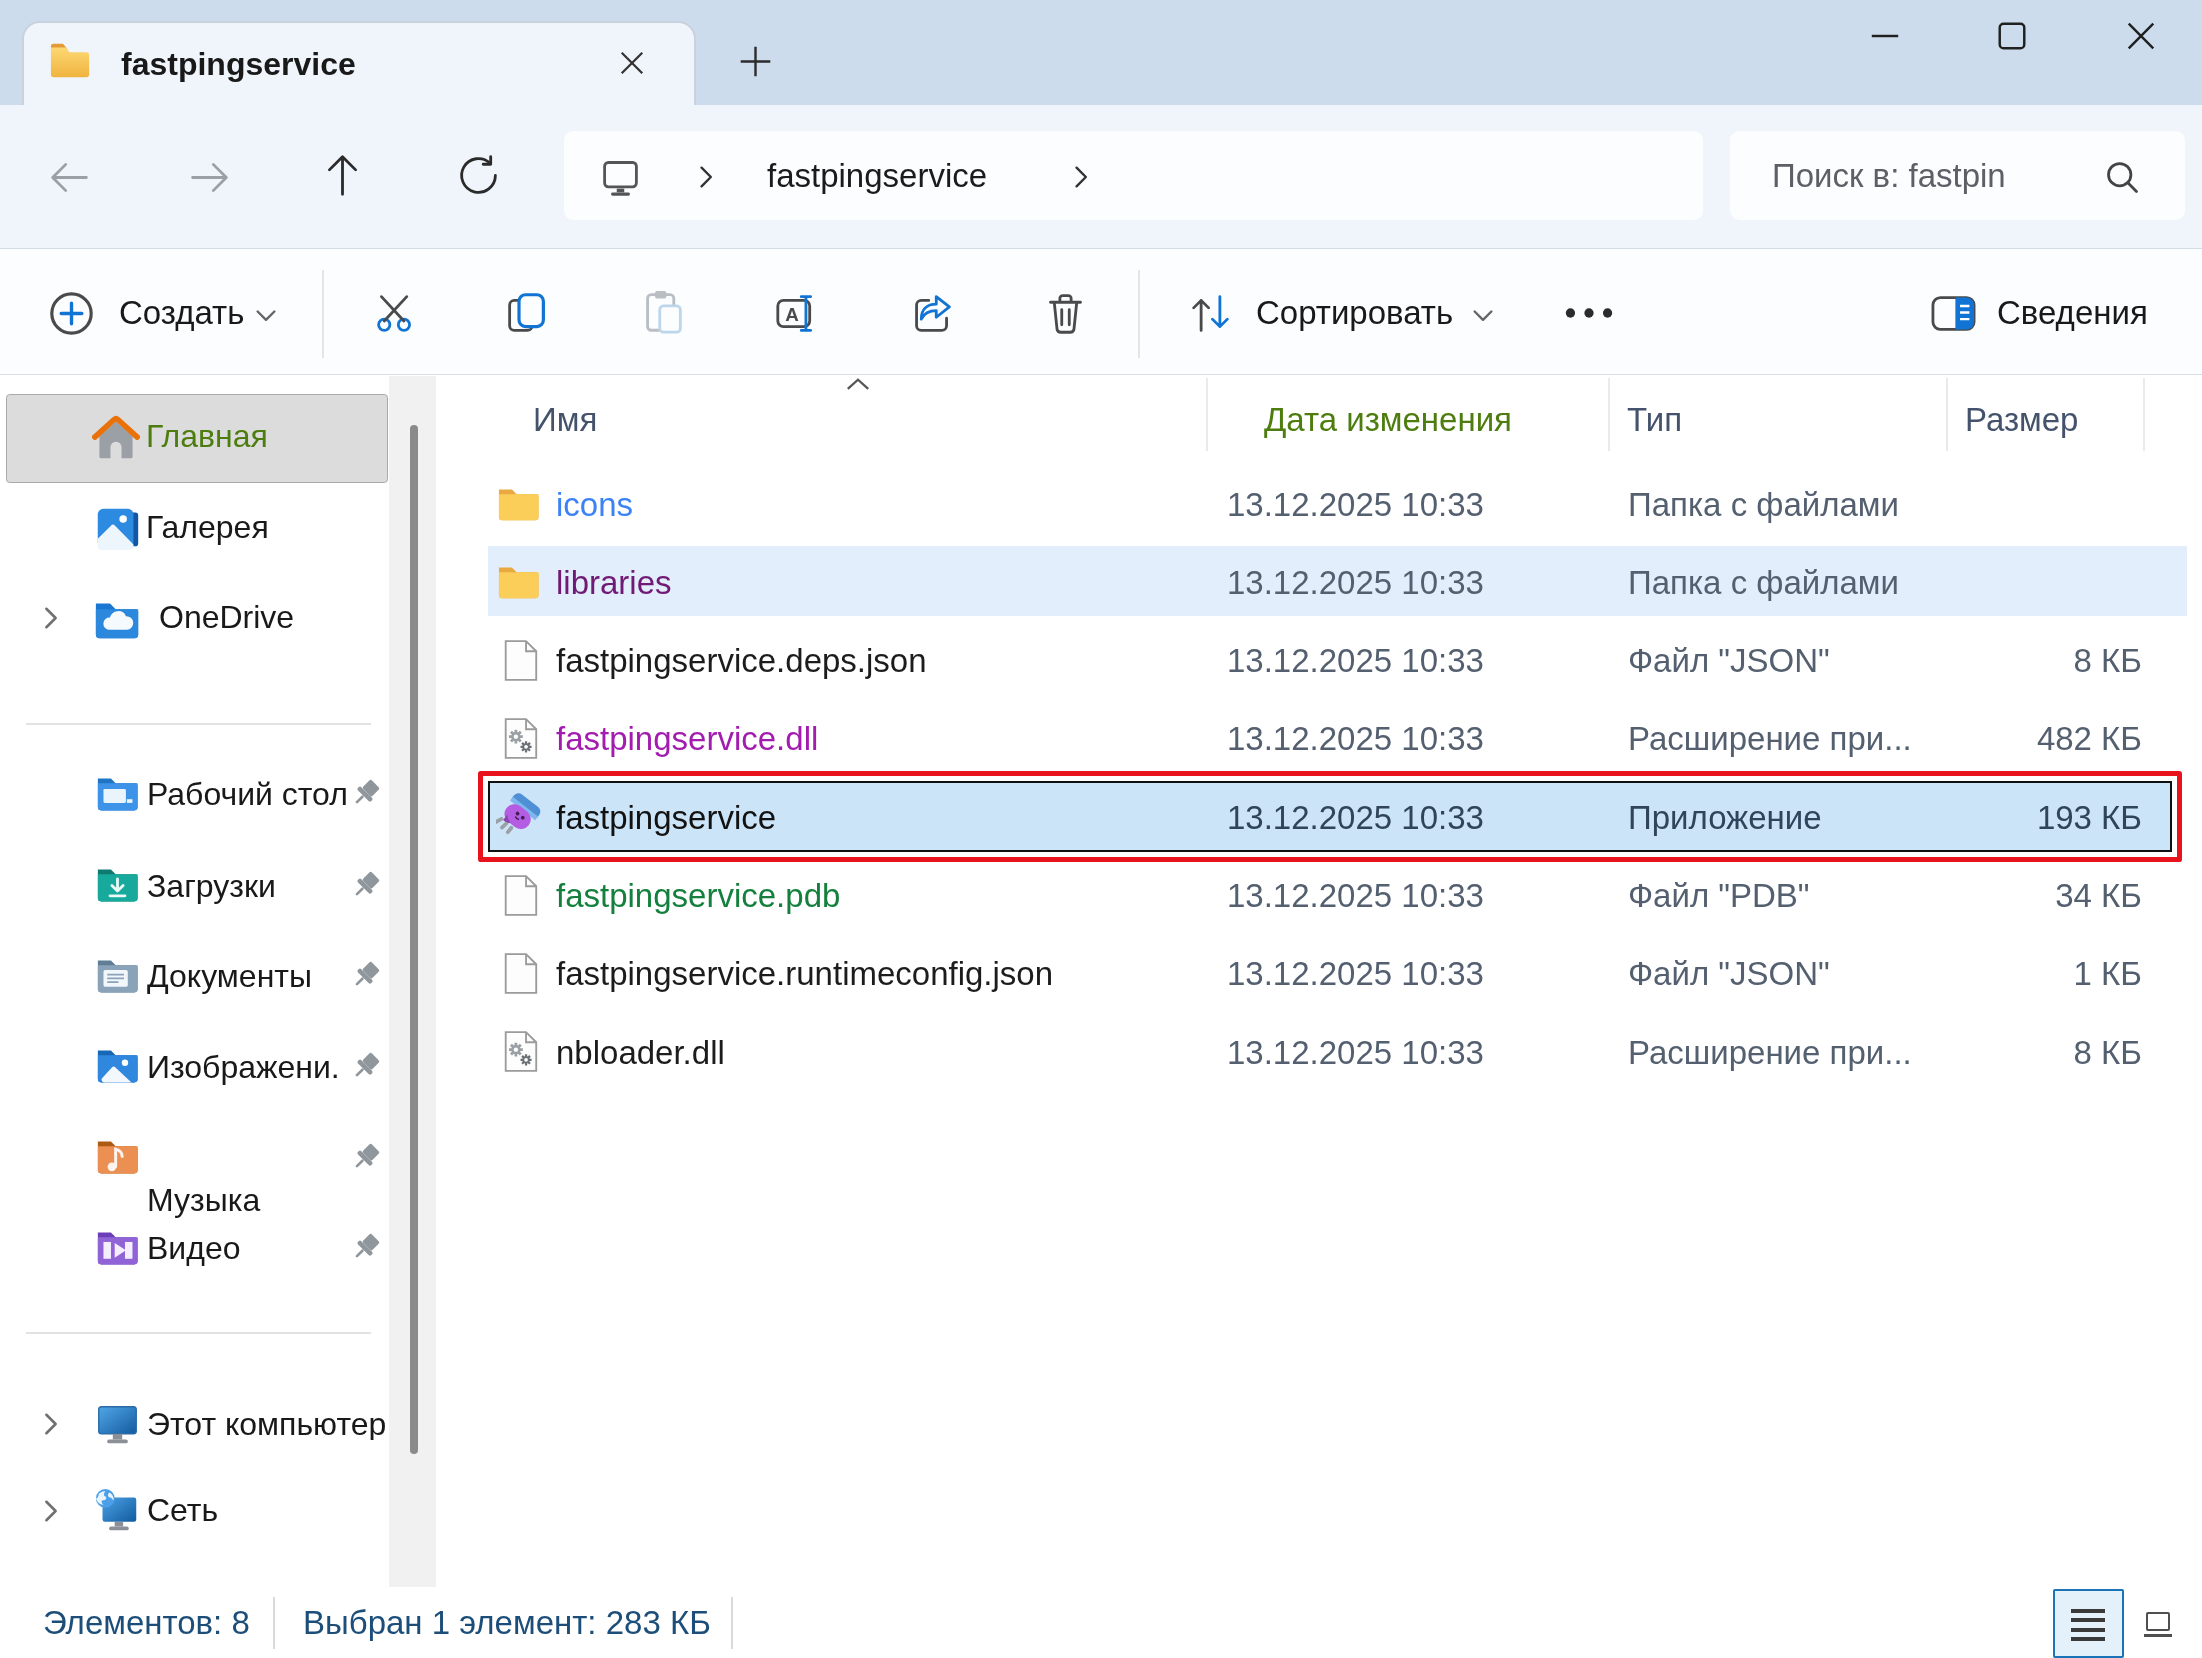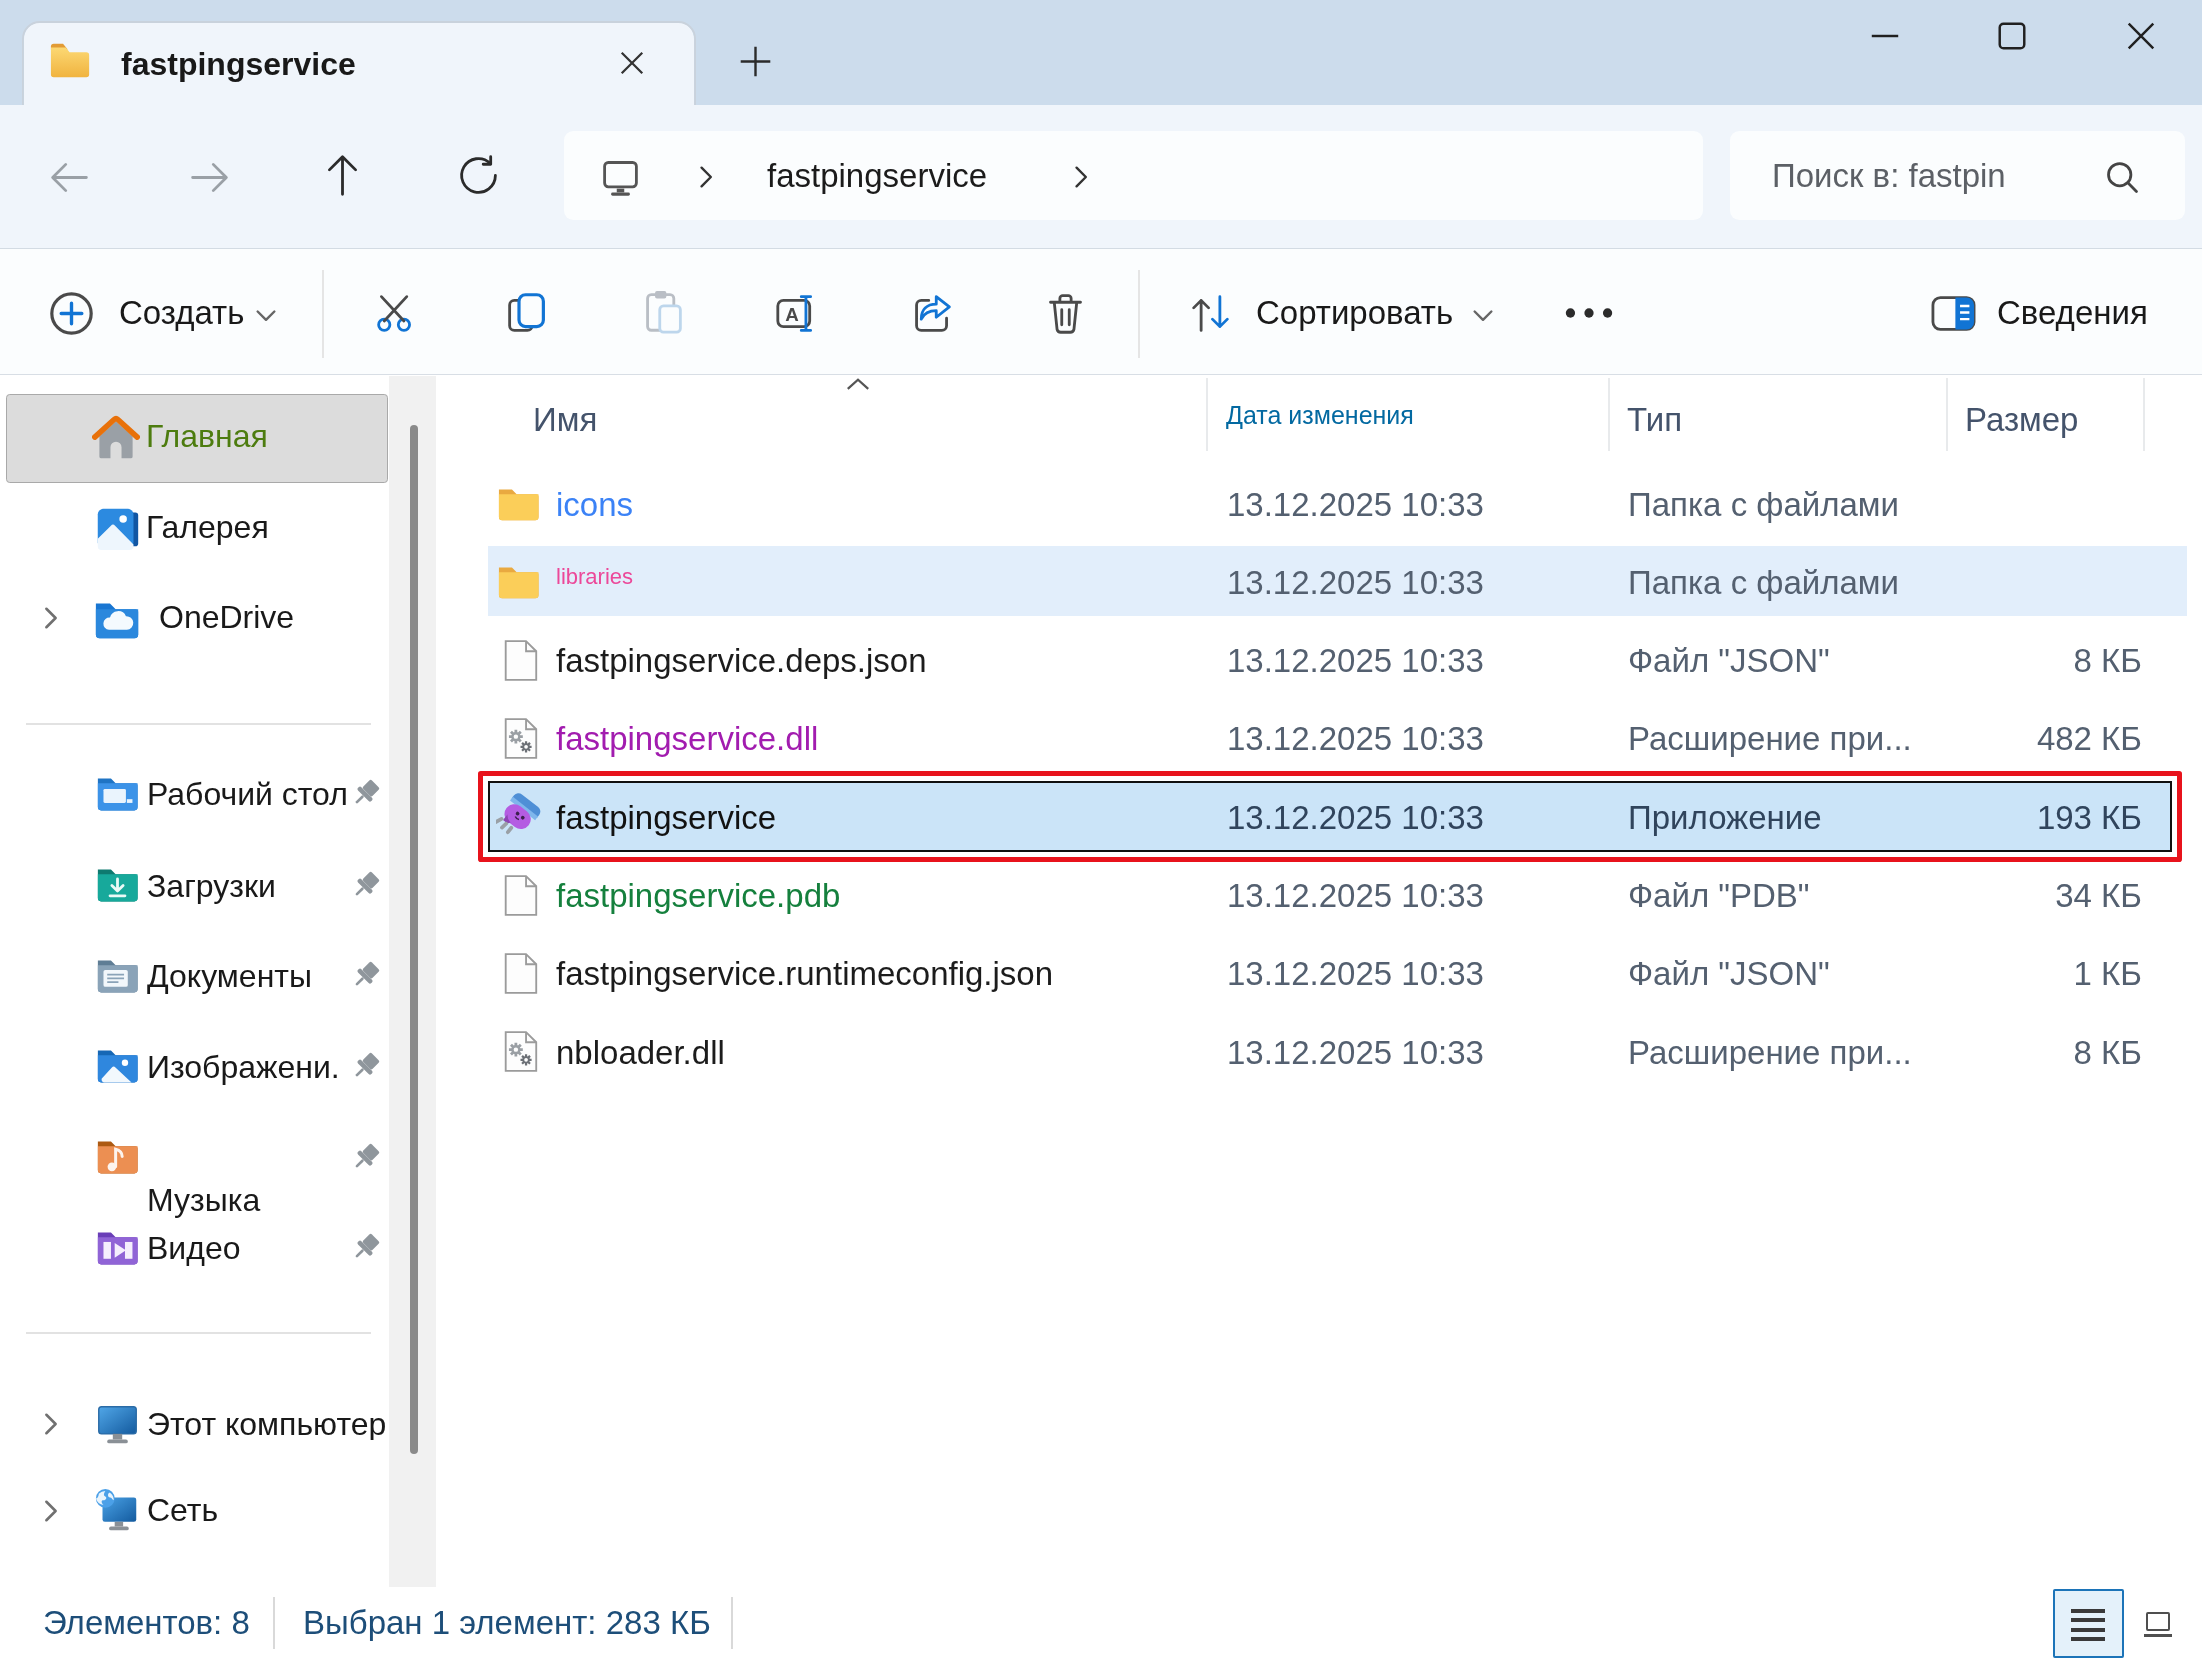--- a/index.html
+++ b/index.html
@@ -317,21 +317,21 @@
 
 
 <div class="abs" style="left:389px;top:376px;width:47px;height:1211px;background:#f1f1f1"></div>
 <div class="abs" style="left:410px;top:425px;width:8.4px;height:1029px;background:#8a8a8a;border-radius:4.7px"></div>
 
 
 <svg class="abs" style="left:844px;top:375px" width="28" height="18.6" viewBox="0 0 30 20">
     <path d="M4 15 l11 -10 11 10" stroke="#555" stroke-width="2.4" fill="none"></path>
   </svg>
 <div class="txt" style="left:533px;top:403px;font-size:33px;color:#44536b">Имя</div>
-<div class="txt" style="left:1226px;top:403px;font-size:25px;color:#0369a1">Дата изменения</div>
+<div class="txt" style="left:1264px;top:403px;font-size:33px;color:#4d7c0f">Дата изменения</div>
 <div class="txt" style="left:1627px;top:403px;font-size:33px;color:#44536b">Тип</div>
 <div class="txt" style="left:1965px;top:403px;font-size:33px;color:#44536b">Размер</div>
 <div class="abs" style="left:1206px;top:378px;width:1.9px;height:73px;background:#e8eaec"></div>
 <div class="abs" style="left:1608px;top:378px;width:1.9px;height:73px;background:#e8eaec"></div>
 <div class="abs" style="left:1946px;top:378px;width:1.9px;height:73px;background:#e8eaec"></div>
 <div class="abs" style="left:2143px;top:378px;width:1.9px;height:73px;background:#e8eaec"></div>
 
 
 
 <div class="abs" style="left:488px;top:546px;width:1699px;height:70px;background:#e2eefb"></div>
@@ -346,21 +346,21 @@
  <path d="M2 12 h42.5 v24.5 a3.5 3.5 0 0 1 -3.5 3.5 H5.5 A3.5 3.5 0 0 1 2 36.5 z" fill="#fbce59"></path>
 </svg>
 <div class="txt" style="left:556px;top:488px;font-size:33px;color:#3b82f6">icons</div>
 <div class="txt" style="left:1227px;top:488px;font-size:33px;color:#546070">13.12.2025 10:33</div>
 <div class="txt" style="left:1628px;top:488px;font-size:33px;color:#546070">Папка с файлами</div>
 
 <svg class="abs" style="left:497px;top:561px" width="43" height="41" viewBox="0 0 46 44">
  <path d="M2 7 h14 l5 5 h21 a2.5 2.5 0 0 1 2.5 2.5 v22 a3.5 3.5 0 0 1 -3.5 3.5 H5.5 A3.5 3.5 0 0 1 2 36.5 z" fill="#e9a940"></path>
  <path d="M2 12 h42.5 v24.5 a3.5 3.5 0 0 1 -3.5 3.5 H5.5 A3.5 3.5 0 0 1 2 36.5 z" fill="#fbce59"></path>
 </svg>
-<div class="txt" style="left:556px;top:566px;font-size:22px;color:#ec4899">libraries</div>
+<div class="txt" style="left:556px;top:566px;font-size:33px;color:#701a75">libraries</div>
 <div class="txt" style="left:1227px;top:566px;font-size:33px;color:#546070">13.12.2025 10:33</div>
 <div class="txt" style="left:1628px;top:566px;font-size:33px;color:#546070">Папка с файлами</div>
 
 <svg class="abs" style="left:502px;top:638px" width="37" height="45" viewBox="0 0 40 48">
  <path d="M4 3 h22 l11 11 v31 H4 z" fill="#fdfdfd" stroke="#9b9b9b" stroke-width="2"></path>
  <path d="M26 3 v11 h11" fill="none" stroke="#9b9b9b" stroke-width="2"></path>
 </svg>
 <div class="txt" style="left:556px;top:644px;font-size:33px;color:#1c1c1c">fastpingservice.deps.json</div>
 <div class="txt" style="left:1227px;top:644px;font-size:33px;color:#546070">13.12.2025 10:33</div>
 <div class="txt" style="left:1628px;top:644px;font-size:33px;color:#546070">Файл "JSON"</div>

